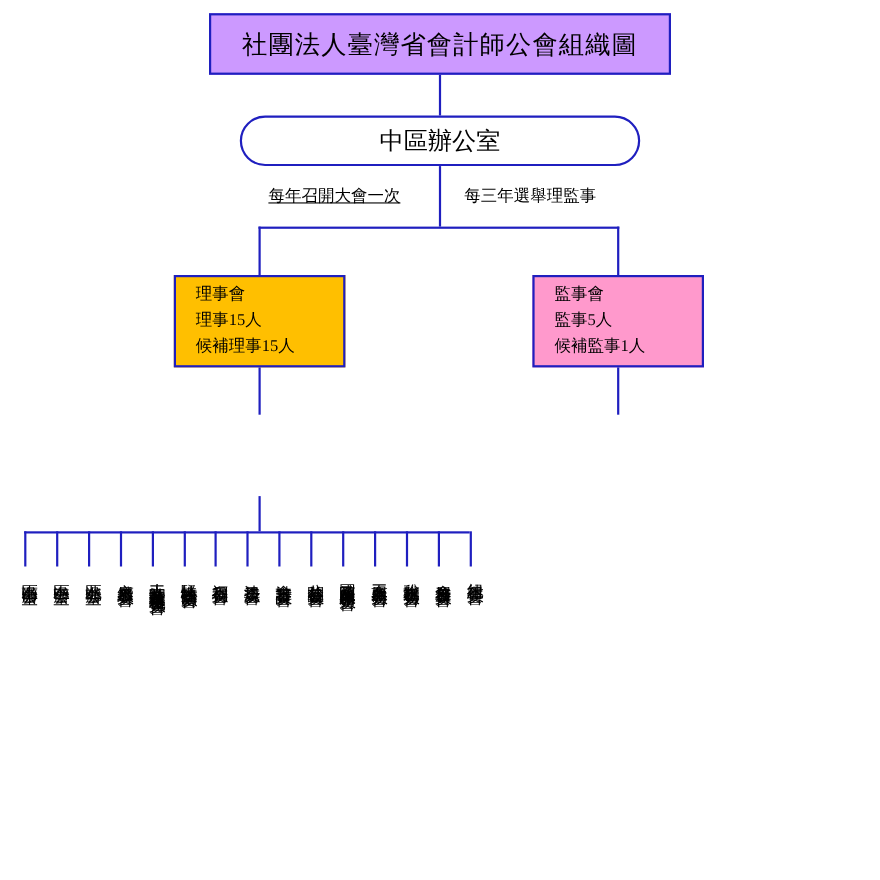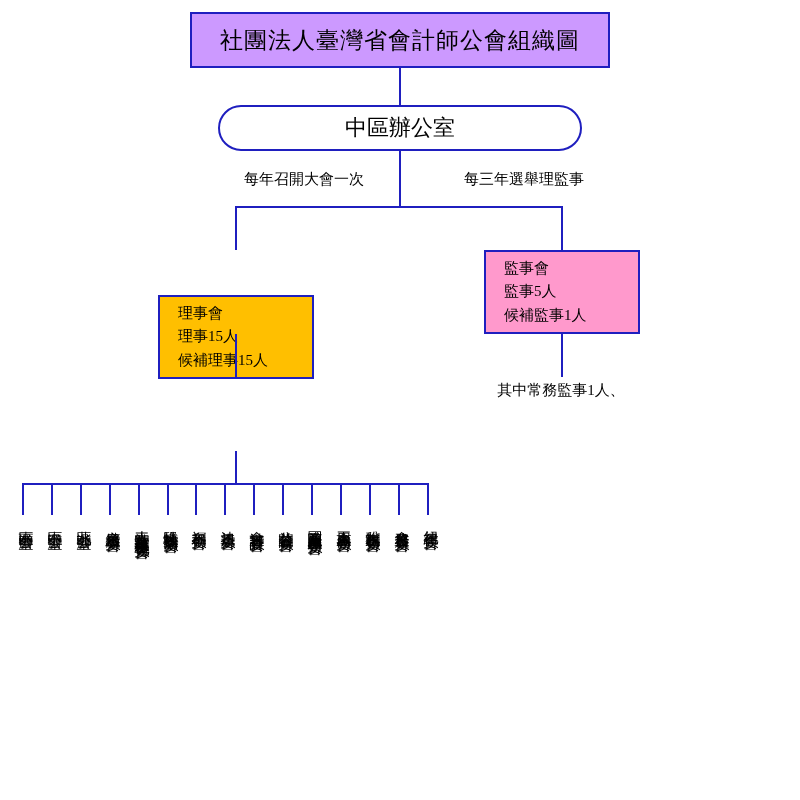--- a/index.html
+++ b/index.html
@@ -54,21 +54,20 @@
     left: 158px;
     top: 250px;
     width: 156px;
     height: 84px;
     background: #ffbf00;
     align-items: flex-start;
     padding-left: 18px;
     text-align: left;
     font-size: 15px;
     line-height: 1.55;
-    margin-top: 45px;
   }
 
   
   #supervisors-box {
     left: 484px;
     top: 250px;
     width: 156px;
     height: 84px;
     background: #ff99cc;
     align-items: flex-start;
@@ -122,22 +121,22 @@
 
 <div class="node" id="assembly-box">
   <span>中區辦公室</span>
 </div>
 
 <div class="line v" style="left:399px; top:151px; height:55px;"></div>
 <div class="line h" style="left:235px; top:206px; width:328px;"></div>
 <div class="line v" style="left:235px; top:206px; height:44px;"></div>
 <div class="line v" style="left:561px; top:206px; height:44px;"></div>
 
-<div class="note" style="left:224px; top:168px; width:160px;">每年召開大會一次</div>
-<div class="note" style="left:439px; top:168px; width:170px;">每三年選舉理監事</div>
+<div class="note" style="left:224px; top:168px; width:160px;text-decoration:underline;">每年召開大會一次</div>
+<div class="note" style="left:397px; top:168px; width:170px;">每三年選舉理監事</div>
 
 <div class="node" id="directors-box">
   <span class="box-line">理事會</span>
   <span class="box-line">理事15人</span>
   <span class="box-line">候補理事15人</span>
 </div>
 
 <div class="node" id="supervisors-box">
   <span class="box-line">監事會</span>
   <span class="box-line">監事5人</span>
@@ -145,21 +144,20 @@
 </div>
 
 <div class="line v" style="left:235px; top:334px; height:43px;"></div>
 
 <div class="line v" style="left:561px; top:334px; height:43px;"></div>
 
 <div class="note" style="left:135px; top:379px; width:200px;">
 </div>
 
 <div class="note" style="left:461px; top:379px; width:200px;">
-  <span style="display:block;">其中常務監事1人、</span>
 </div>
 
 <div class="line v" style="left:235px; top:451px; height:32px;"></div>
 <div class="line h" style="left:22px; top:483px; width:405px;"></div>
 
 <div id="committee-layer">
     <div class="line v" style="left: 22px; top: 483px; height: 32px;"></div>
     <div class="leaf" style="left: 12px; top: 519px;">南區辦公室</div>
     <div class="line v" style="left: 51px; top: 483px; height: 32px;"></div>
     <div class="leaf" style="left: 41px; top: 519px;">中區辦公室</div>

